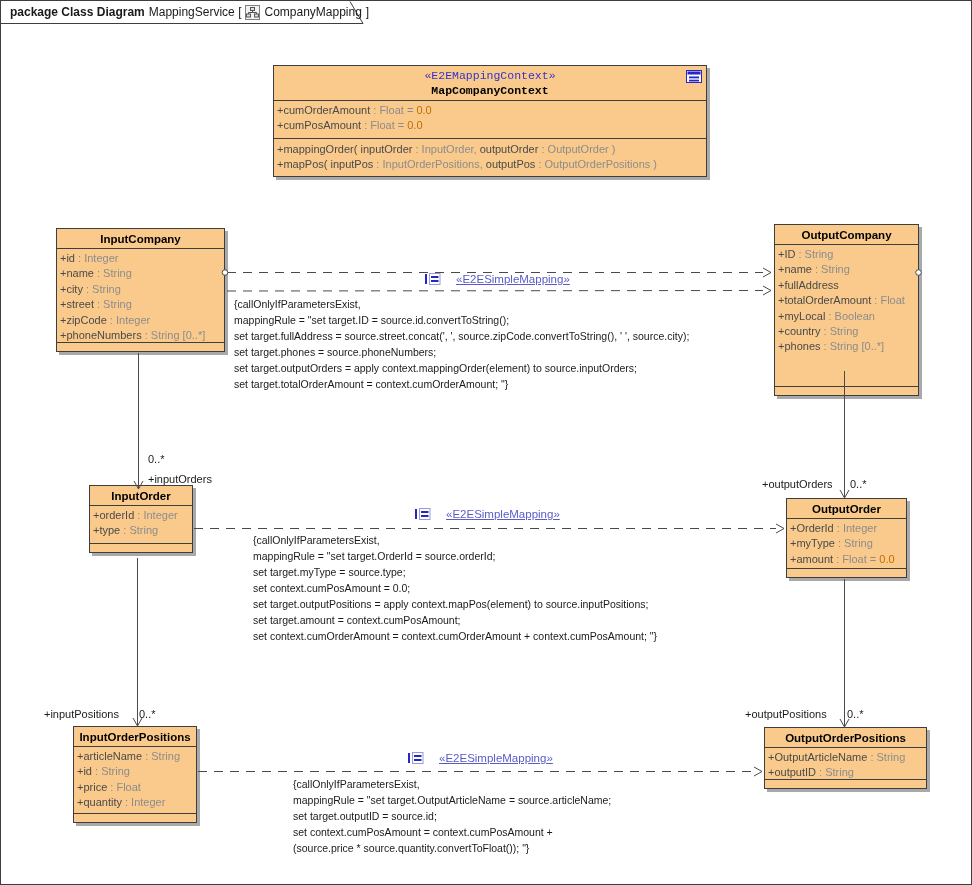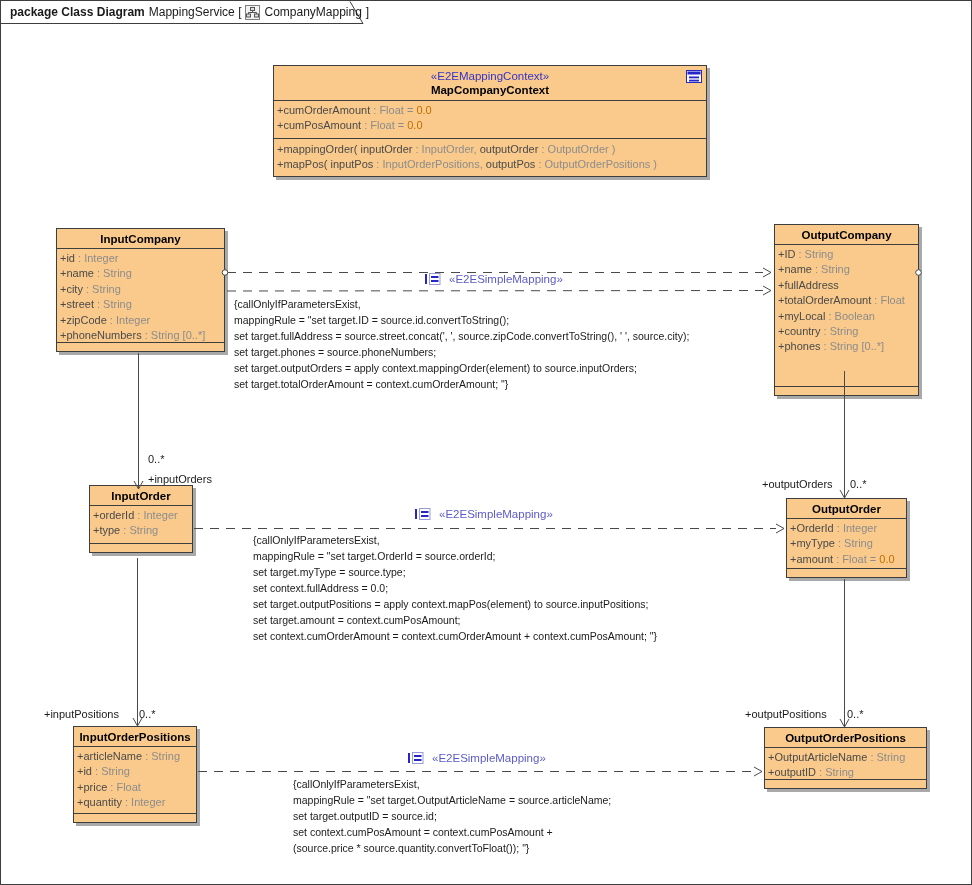--- a/index.html
+++ b/index.html
@@ -19,41 +19,41 @@
              box-sizing:border-box;z-index:2;}
   .uml-title{flex:0 0 auto;text-align:center;font-weight:bold;font-size:11.5px;color:#000;
              padding:3px 4px 2px;border-bottom:1px solid #3E3E3E;line-height:14px;white-space:nowrap;}
   .uml-attrs{flex:1 1 auto;padding:2px 3px 0;overflow:hidden;}
   .uml-empty{flex:0 0 8px;border-top:1px solid #3E3E3E;}
   .member-row{font-size:11px;line-height:15.4px;white-space:nowrap;}
   .seg-dark{color:#4A4A4A;} .seg-gray{color:#8C8C8C;} .seg-orange{color:#C06F00;}
 
   
   #box-map-company-context{left:272px;top:64px;width:434px;height:112px;}
-  #box-map-company-context .uml-header{border-bottom:1px solid #3E3E3E;padding:3px 22px 2px;}
+  #box-map-company-context .uml-header{border-bottom:1px solid #3E3E3E;padding:3px 22px 2px;font-family:Liberation Mono, monospace;}
   .uml-stereo{text-align:center;font-size:11.5px;color:#3434C8;line-height:14px;}
   .uml-name{text-align:center;font-weight:bold;font-size:11.5px;color:#000;line-height:15px;}
   #box-map-company-context .uml-attrs{flex:0 0 35px;border-bottom:1px solid #3E3E3E;}
   #box-map-company-context .uml-ops{flex:1 1 auto;padding:3px 3px 0;}
   #ctx-icon{position:absolute;right:4px;top:4px;}
 
   #box-input-company{left:55px;top:227px;width:169px;height:124px;}
   #box-output-company{left:773px;top:223px;width:145px;height:172px;}
   #box-input-order{left:88px;top:484px;width:104px;height:68px;}
   #box-output-order{left:785px;top:497px;width:121px;height:80px;}
   #box-input-order-positions{left:72px;top:725px;width:124px;height:97px;}
   #box-output-order-positions{left:763px;top:726px;width:163px;height:62px;}
 
   
   #connectors{position:absolute;left:0;top:0;z-index:3;pointer-events:none;}
 
   
   .edge-label{position:absolute;z-index:4;font-size:11px;color:#1a1a1a;white-space:nowrap;}
-  .mapping-label{position:absolute;z-index:4;display:flex;align-items:center;gap:8px;
-                 font-size:11.5px;color:#5B5BC8;white-space:nowrap;}
+  .mapping-label{position:absolute;z-index:4;display:flex;align-items:center;gap:15px;
+                 font-size:11.5px;color:#5B5BC8;white-space:nowrap;text-decoration:underline;}
   #map-label-1{left:423px;top:271px;}
   #map-label-2{left:413px;top:506px;}
   #map-label-3{left:406px;top:750px;}
 
   .constraint-block{position:absolute;z-index:4;font-size:10.5px;color:#1a1a1a;white-space:nowrap;}
   .constraint-line{line-height:16px;}
   #constraint-1{left:233px;top:295px;}
   #constraint-2{left:252px;top:531px;}
   #constraint-3{left:292px;top:775px;}
 
@@ -248,21 +248,21 @@
       <div class="constraint-line">mappingRule = "set target.ID = source.id.convertToString();</div>
       <div class="constraint-line">set target.fullAddress = source.street.concat(', ', source.zipCode.convertToString(), ' ', source.city);</div>
       <div class="constraint-line">set target.phones = source.phoneNumbers;</div>
       <div class="constraint-line">set target.outputOrders = apply context.mappingOrder(element) to source.inputOrders;</div>
       <div class="constraint-line">set target.totalOrderAmount = context.cumOrderAmount; "}</div>
     </div>
   <div class="constraint-block" id="constraint-2">
       <div class="constraint-line">{callOnlyIfParametersExist,</div>
       <div class="constraint-line">mappingRule = "set target.OrderId = source.orderId;</div>
       <div class="constraint-line">set target.myType = source.type;</div>
-      <div class="constraint-line">set context.fullAddress = 0.0;</div>
+      <div class="constraint-line">set context.cumPosAmount = 0.0;</div>
       <div class="constraint-line">set target.outputPositions = apply context.mapPos(element) to source.inputPositions;</div>
       <div class="constraint-line">set target.amount = context.cumPosAmount;</div>
       <div class="constraint-line">set context.cumOrderAmount = context.cumOrderAmount + context.cumPosAmount; "}</div>
     </div>
   <div class="constraint-block" id="constraint-3">
       <div class="constraint-line">{callOnlyIfParametersExist,</div>
       <div class="constraint-line">mappingRule = "set target.OutputArticleName = source.articleName;</div>
       <div class="constraint-line">set target.outputID = source.id;</div>
       <div class="constraint-line">set context.cumPosAmount = context.cumPosAmount +</div>
       <div class="constraint-line">(source.price * source.quantity.convertToFloat()); "}</div>

